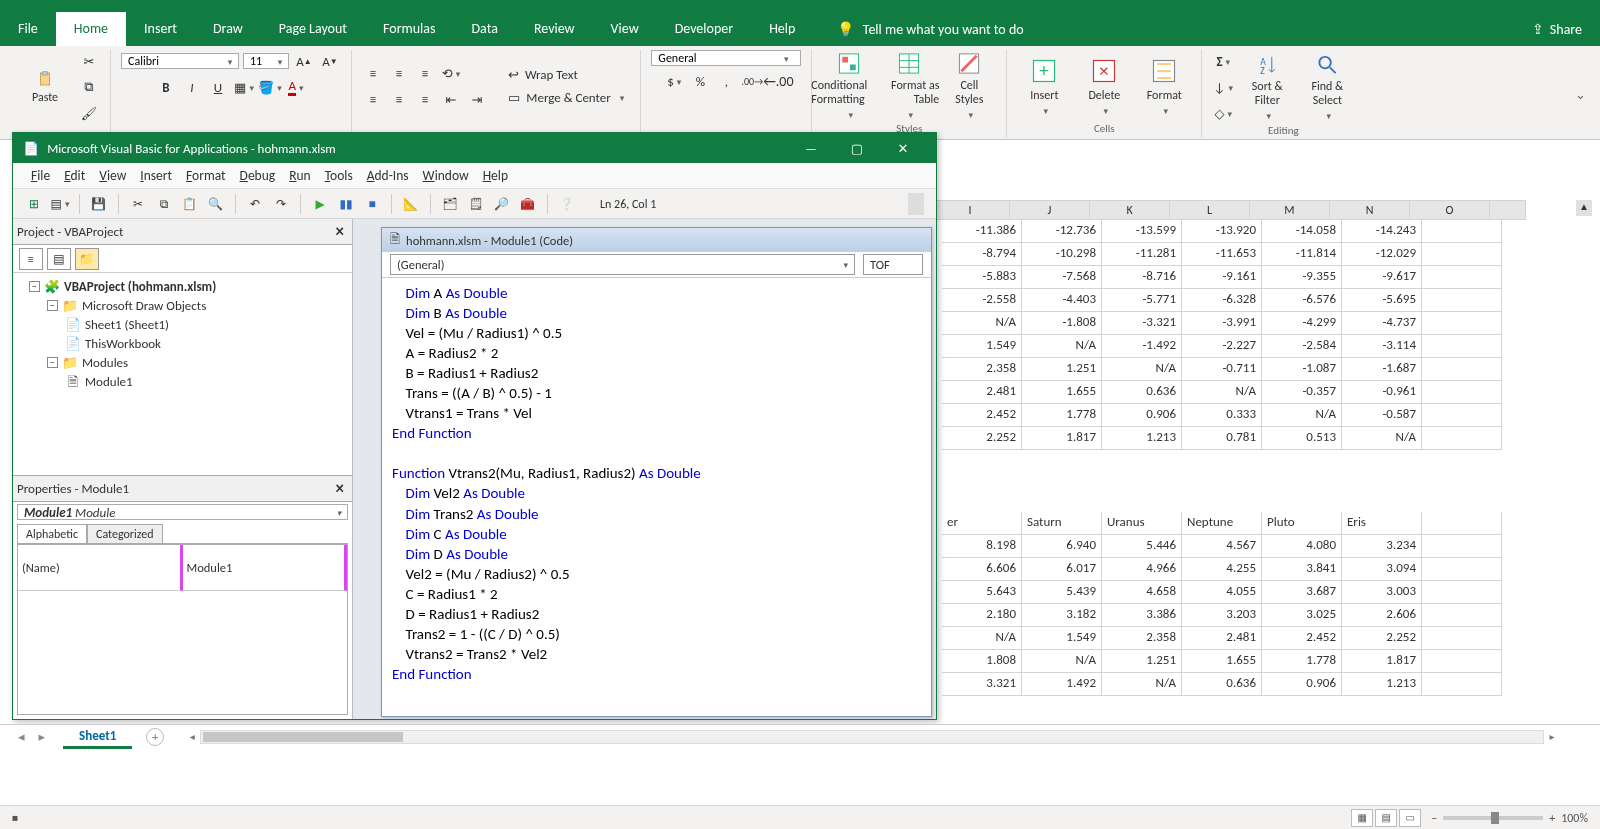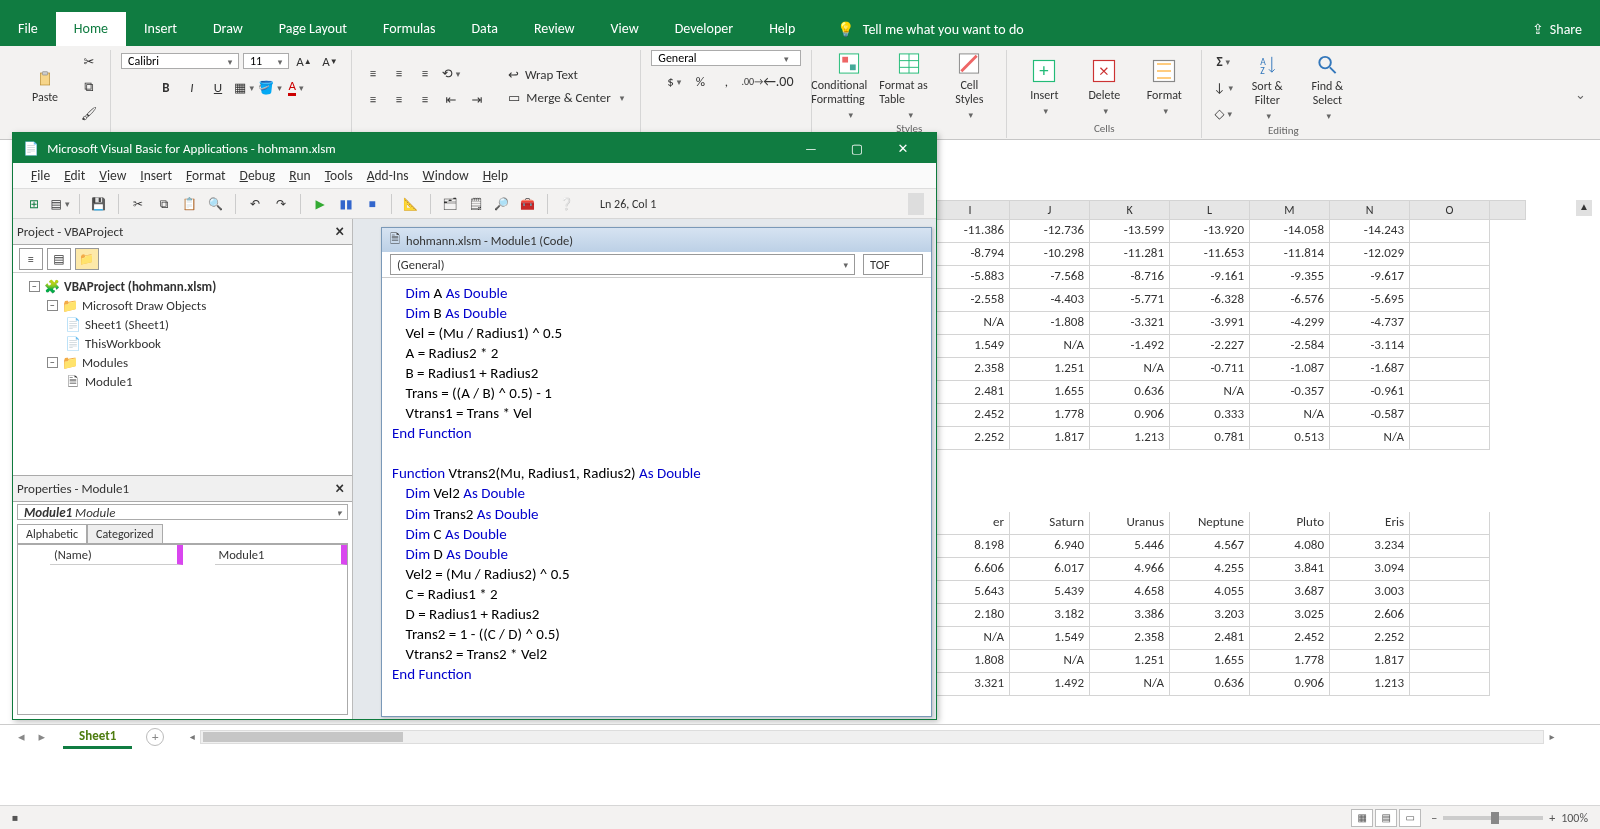--- a/index.html
+++ b/index.html
@@ -29,23 +29,23 @@
 .combo { display: inline-flex; align-items: center; border: 1px solid #ababab; background: #fff; height: 16px; }
 .combo input { border: none; outline: none; padding: 0 6px; font-size: 12px; }
 .combo .arrow { width: 16px; text-align: center; color: #666; font-size: 9px; }
 .wrap-btn { display: flex; align-items: center; gap: 6px; padding: 2px 6px; cursor: pointer; font-size: 13px; }
 
 
 .grid-right { position: absolute; left: 930px; top: 200px; right: 8px; }
 .grid-hdr { display: grid; grid-template-columns: repeat(7, 80px) 36px 16px; }
 .grid-hdr .ch { background: #e6e6e6; border: 1px solid #d4d4d4; border-left: none; text-align: center; font-size: 12px; height: 20px; line-height: 18px; }
 .grid-hdr .ch:first-child { border-left: 1px solid #d4d4d4; }
-.grid-row { display: grid; grid-template-columns: repeat(7, 80px); }
+.grid-row { display: grid; grid-template-columns: repeat(7, 80px); margin-left: 12px; }
 .cell { border-right: 1px solid #d4d4d4; border-bottom: 1px solid #d4d4d4; height: 23px; padding: 2px 5px; font-size: 13px; text-align: right; background: #fff; }
-.cell.left { text-align: right; }
+.cell.left { text-align: left; }
 .spacer-row { height: 62px; }
 
 
 .vba { position: absolute; left: 12px; top: 132px; width: 925px; height: 588px; border: 1px solid #0f7a3d; box-shadow: 2px 2px 6px rgba(0,0,0,.25); background: #fff; display: flex; flex-direction: column; }
 .vba-title { height: 30px; background: #107c41; color: #fff; display: flex; align-items: center; padding: 0 10px; justify-content: space-between; }
 .vba-title-left { display: flex; align-items: center; gap: 8px; font-size: 13px; }
 .vba-winbtns { display: flex; }
 .vba-winbtn { width: 46px; height: 30px; display: flex; align-items: center; justify-content: center; color: #fff; cursor: pointer; }
 
 .vba-menu { height: 26px; display: flex; align-items: center; gap: 14px; padding: 0 18px; font-size: 13.5px; background: #fafafa; border-bottom: 1px solid #ddd; }
@@ -72,37 +72,37 @@
 .tree-glyph { width: 11px; height: 11px; border: 1px solid #888; font-size: 10px; line-height: 9px; text-align: center; cursor: pointer;}
 .tree-ico { width: 16px; height: 14px; display: inline-flex; align-items: center; justify-content: center; }
 
 .props { border-top: 1px solid #aaa; height: 244px; display: flex; flex-direction: column; }
 .props-combo { margin: 2px 4px; font-style: italic; }
 .props-tabs { display: flex; font-size: 12px; border-bottom: 1px solid #aaa; margin: 2px 4px 0; }
 .props-tab { padding: 2px 8px; border: 1px solid #aaa; border-bottom: none; background: #fff; cursor: pointer; }
 .props-tab:not(.act) { background: #eee; }
 .props-grid { flex: 1; border: 1px solid #aaa; margin: 0 4px 4px; font-size: 12.5px; background: #fff; overflow: auto; }
 .props-row { display: flex; }
-.props-row div { border-right: 6px solid #d946ef; border-bottom: 1px solid #ccc; padding: 2px 4px; margin-left: 32px; }
+.props-row div { border-right: 3px solid #d946ef; border-bottom: 1px solid #ccc; padding: 15px 4px; }
 .props-row .k { width: 50%; }
 .props-row .v { width: 50%; }
 
 .vba-code-area { flex: 1; background: #e4e8ec; padding: 30px 10px 10px 10px; position: relative; overflow: hidden; }
 .code-win { position: absolute; left: 28px; top: 8px; right: 4px; bottom: 2px; border: 1px solid #7a99b8; background: #fff; display: flex; flex-direction: column; box-shadow: 1px 1px 3px rgba(0,0,0,.2); }
 .code-title { height: 24px; background: linear-gradient(#d6e3f2,#bcd0e6); display: flex; align-items: center; padding: 0 8px; font-size: 12.5px; gap: 6px; }
 .code-combos { height: 26px; display: flex; gap: 8px; padding: 2px 8px; border-bottom: 1px solid #ccc; }
 .code-combos .cc { flex: 1; border: 1px solid #999; background: #fff; display: flex; align-items: center; padding: 0 6px; font-size: 12.5px; justify-content: space-between; }
 .code-combos .cc.small { flex: 0 0 60px; }
 .code-text { flex: 1; padding: 6px 10px; font-family: Consolas, "Courier New", monospace; font-size: 15px; line-height: 1.27; white-space: pre; overflow: auto; color: #000; }
 .kw { color: #0000cc; }
 
 
 .sheet-tabs { position: absolute; left: 0; right: 0; top: 724px; height: 24px; background: #fff; border-top: 1px solid #ccc; display: flex; align-items: center; font-size: 13px; }
 .st-nav { display: flex; gap: 14px; padding: 0 18px; color: #888; }
-.st-tab { padding: 3px 16px; border-bottom: 3px solid #107c41; color: #4d7c0f; font-weight: 600; }
+.st-tab { padding: 3px 16px; border-bottom: 3px solid #107c41; color: #0369a1; font-weight: 600; }
 .st-add { margin-left: 14px; width: 18px; height: 18px; border: 1px solid #bbb; border-radius: 50%; text-align: center; line-height: 16px; color: #888; cursor: pointer; }
 .hscroll { flex: 1; margin: 0 40px 0 20px; height: 16px; display: flex; align-items: center; }
 .hscroll .track { flex: 1; height: 14px; background: #f0f0f0; border: 1px solid #ddd; position: relative; }
 .hscroll .track .thumb { position: absolute; left: 2px; top: 1px; height: 10px; width: 200px; background: #c6c6c6; }
 .hscroll .arr { width: 16px; text-align: center; color: #777; font-size: 10px; cursor: pointer;}
 
 
 .statusbar { position: absolute; left: 0; right: 0; bottom: 0; height: 24px; background: #f3f2f1; border-top: 1px solid #d6d6d6; display: flex; align-items: center; justify-content: space-between; padding: 0 12px; font-size: 12px; color: #555; }
 .statusbar .right { display: flex; align-items: center; gap: 10px; }
 .zoom-ctrl { display: flex; align-items: center; gap: 6px; }
@@ -261,21 +261,21 @@
           </svg>
         <span style="width:76px">Conditional Formatting</span>
       </div>
       <div class="big-btn dd">
         <svg viewBox="0 0 24 24">
             <rect x="2" y="2" width="20" height="20" fill="#fff" stroke="#2b7"></rect>
             <line x1="2" y1="9" x2="22" y2="9" stroke="#2b7"></line>
             <line x1="2" y1="16" x2="22" y2="16" stroke="#2b7"></line>
             <line x1="12" y1="2" x2="12" y2="22" stroke="#2b7"></line>
           </svg>
-        <span style="text-align:left;width:60px">Format as Table</span>
+        <span style="text-align:right;width:60px">Format as Table</span>
       </div>
       <div class="big-btn dd">
         <svg viewBox="0 0 24 24">
             <rect x="2" y="2" width="20" height="20" fill="#fff" stroke="#888"></rect>
             <path d="M4 20 L20 4" stroke="#e66" stroke-width="3"></path>
           </svg>
         <span style="text-align:center;width:46px">Cell Styles</span>
       </div>
     </div>
     <div class="rg-label">Styles</div>

